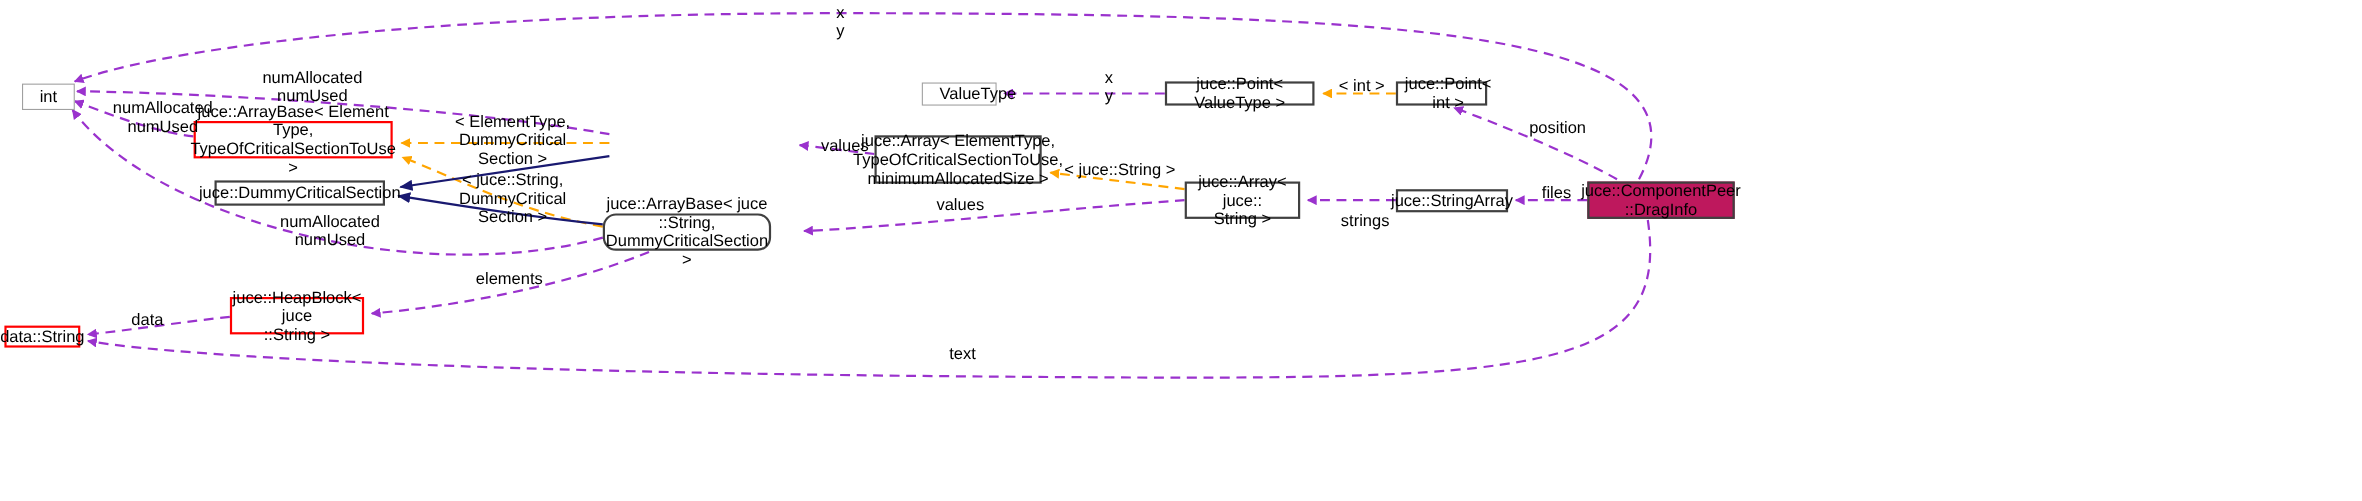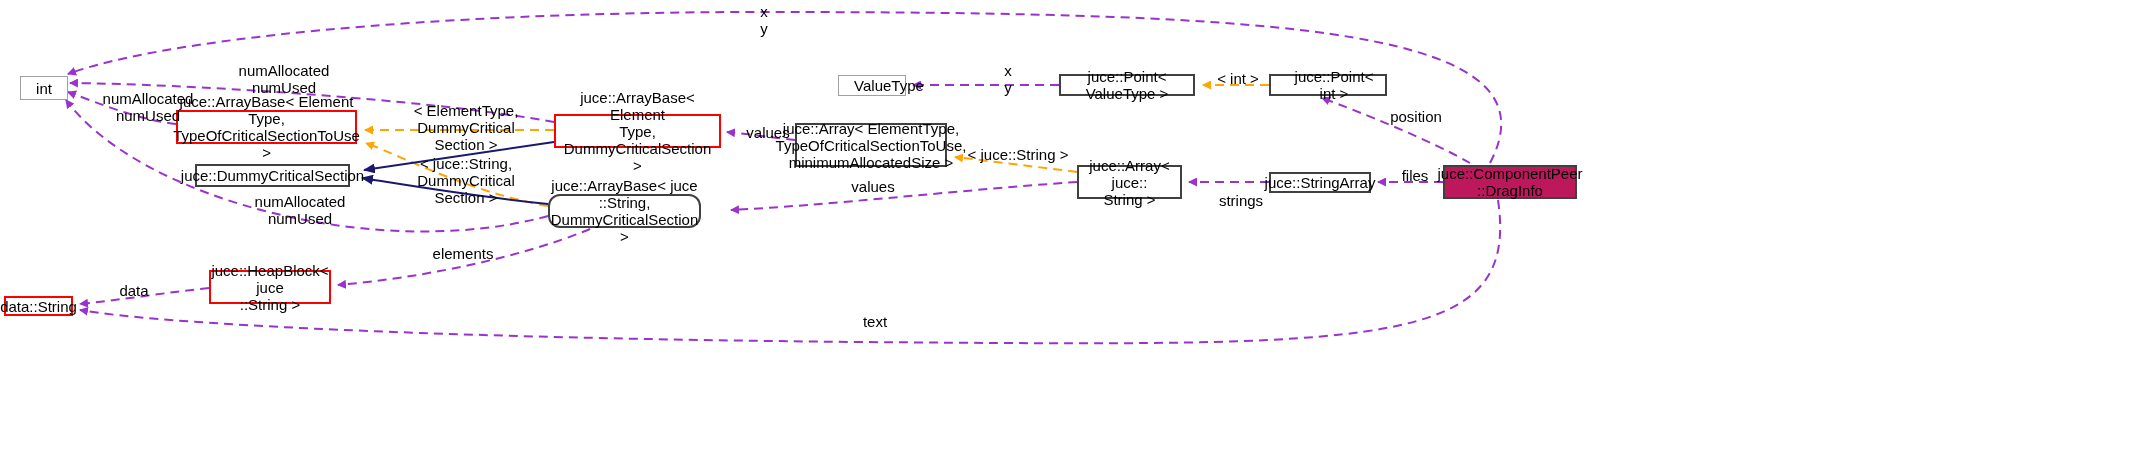--- a/index.html
+++ b/index.html
@@ -120,35 +120,33 @@
     </g>
   </svg>
 
   <div class="node node-grey-thin" style="left:20px; top:76px; width:48px; height:24px;">int</div>
 
   <div class="node node-red" style="left:176px; top:110px; width:181px; height:34px;">juce::ArrayBase&lt; Element
 Type, TypeOfCriticalSectionToUse &gt;</div>
 
   <div class="node node-black-thick" style="left:195px; top:164px; width:155px; height:23px;">juce::DummyCriticalSection</div>
 
-  <div class="node node-red" style="left:554px; top:114px; width:167px; height:34px;">juce::ArrayBase&lt; Element
-Type, DummyCriticalSection &gt;</div>
 
   <div class="node node-black-thick" style="left:548px; top:194px; width:153px; height:34px;border-radius:12px;">juce::ArrayBase&lt; juce
 ::String, DummyCriticalSection &gt;</div>
 
   <div class="node node-black-thick" style="left:795px; top:123px; width:152px; height:44px;">juce::Array&lt; ElementType,
 TypeOfCriticalSectionToUse,
 minimumAllocatedSize &gt;</div>
 
   <div class="node node-grey-thin" style="left:838px; top:75px; width:68px; height:21px;padding-left:40px;">ValueType</div>
 
   <div class="node node-black-thick" style="left:1059px; top:74px; width:136px; height:22px;">juce::Point&lt; ValueType &gt;</div>
 
-  <div class="node node-black-thick" style="left:1269px; top:74px; width:118px; height:22px;padding-left:18px;">juce::Point&lt; int &gt;</div>
+  <div class="node node-black-thick" style="left:1269px; top:74px; width:83px; height:22px;padding-left:18px;">juce::Point&lt; int &gt;</div>
 
   <div class="node node-black-thick" style="left:1077px; top:165px; width:105px; height:34px;">juce::Array&lt; juce::
 String &gt;</div>
 
   <div class="node node-black-thick" style="left:1269px; top:172px; width:102px; height:21px;">juce::StringArray</div>
 
   <div class="node node-current" style="left:1443px; top:165px; width:134px; height:34px;">juce::ComponentPeer
 ::DragInfo</div>
 
   <div class="node node-red" style="left:209px; top:270px; width:122px; height:34px;">juce::HeapBlock&lt; juce

